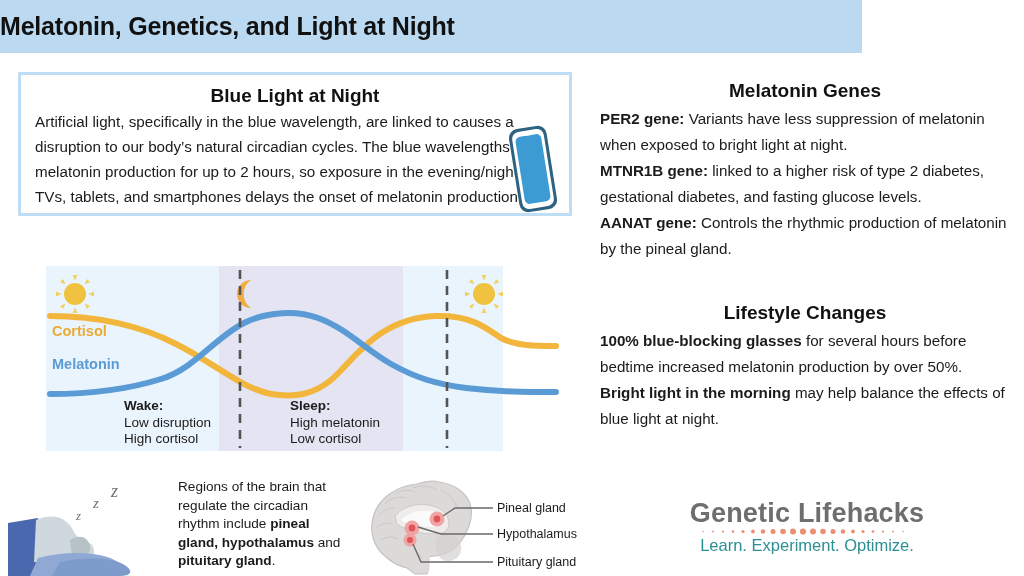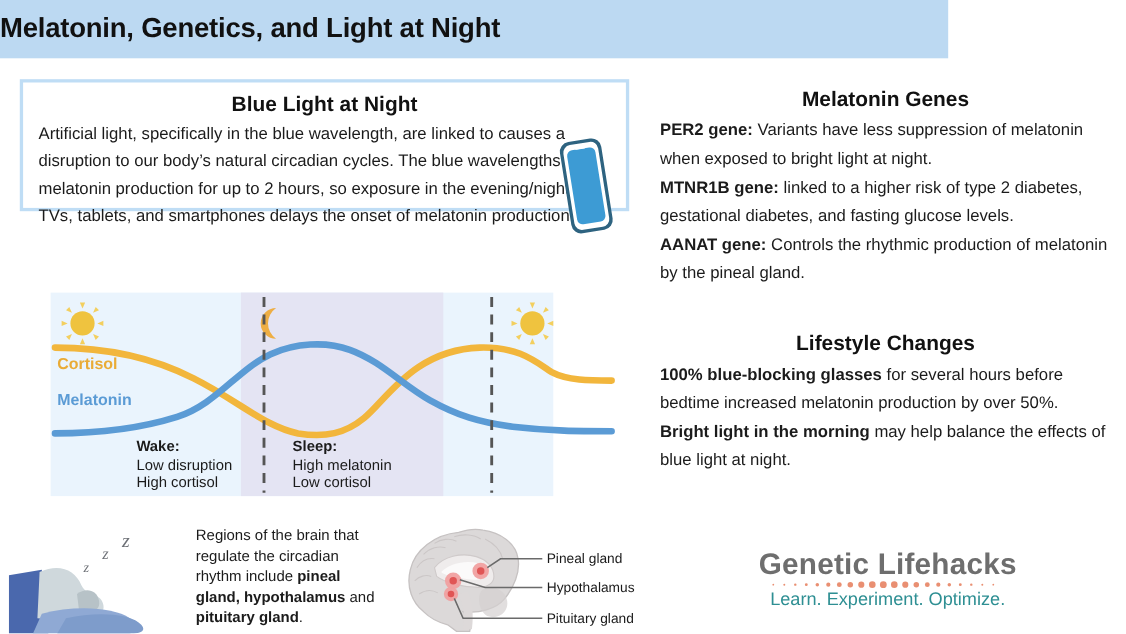--- a/index.html
+++ b/index.html
@@ -15,21 +15,21 @@
   .header-bar{
     position:absolute;left:0;top:0;width:862px;height:53px;
     background:#bcd9f2;
     display:flex;align-items:center;justify-content:flex-start;
   }
   .header-title{
     font-size:25px;font-weight:bold;color:#111111;letter-spacing:-0.2px;
   }
   
   .bluelight-box{
-    position:absolute;left:18px;top:72px;width:554px;height:120px;
+    position:absolute;left:18px;top:72px;width:554px;height:144px;
     border:3px solid #bfddf5;background:#ffffff;box-sizing:border-box;
   }
   .bluelight-title{
     text-align:center;font-size:19px;font-weight:bold;color:#111;
     margin-top:10px;
   }
   .bluelight-body{
     font-size:15.2px;line-height:25px;color:#1b1b1b;
     padding:2px 14px 0 14px;
   }
@@ -42,21 +42,21 @@
   }
   .chart-bg-day{position:absolute;left:0;top:0;width:100%;height:100%;background:#eaf4fd;}
   .chart-bg-night{position:absolute;left:37.8%;top:0;width:40.3%;height:100%;background:#e4e4f3;}
   .chart-svg{position:absolute;left:0;top:0;}
   .chart-label{
     position:absolute;font-size:14.5px;font-weight:bold;
   }
   .lbl-cortisol{left:6px;top:57px;color:#e9ab36;}
   .lbl-melatonin{left:6px;top:90px;color:#5b9bd5;}
   .wake-block{position:absolute;left:78px;top:132px;font-size:13.5px;line-height:16.5px;color:#1b1b1b;}
-  .sleep-block{position:absolute;left:220px;top:132px;font-size:13.5px;line-height:16.5px;color:#1b1b1b;}
+  .sleep-block{position:absolute;left:244px;top:132px;font-size:13.5px;line-height:16.5px;color:#1b1b1b;}
   .wake-block b,.sleep-block b{font-weight:bold;}
   
   .sleeper{position:absolute;left:8px;top:478px;width:150px;height:98px;}
   .brain-text{
     position:absolute;left:178px;top:478px;width:172px;
     font-size:13.6px;line-height:18.5px;color:#1b1b1b;
   }
   .brain-text b{font-weight:bold;}
   .brain-img{position:absolute;left:355px;top:470px;width:235px;height:106px;}
   

